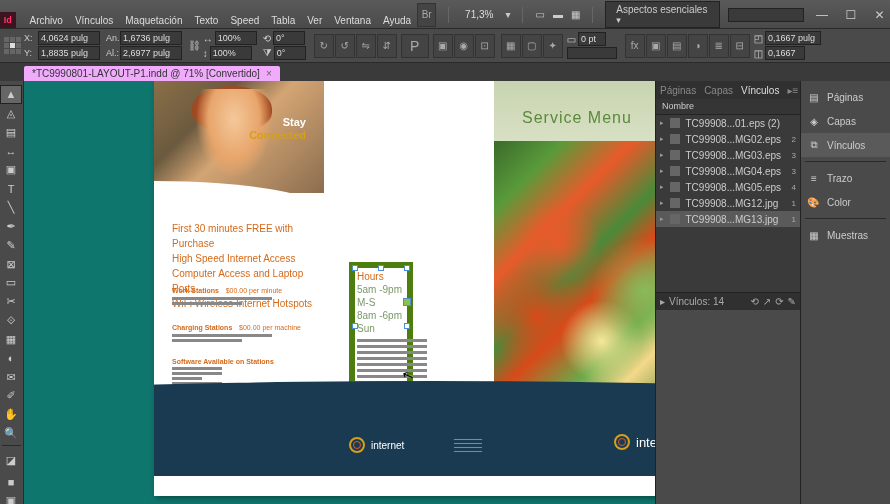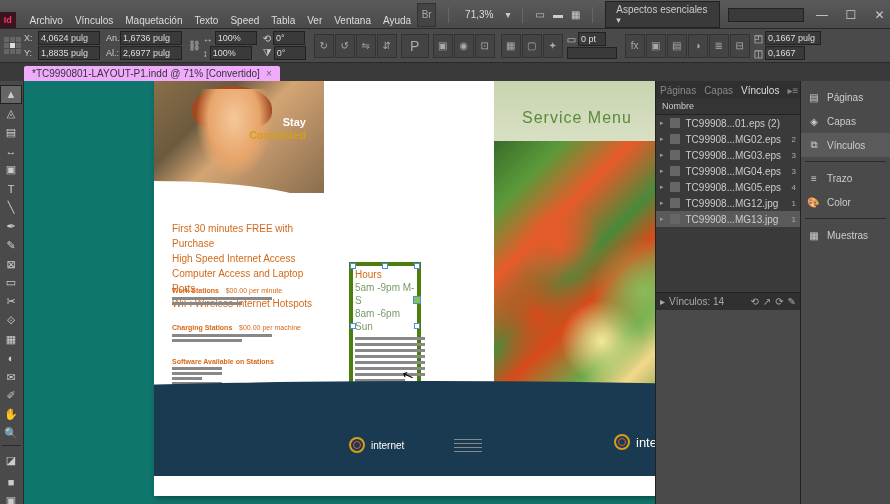--- a/index.html
+++ b/index.html
@@ -35,21 +35,21 @@
 .hair{position:absolute;left:38px;top:5px;width:80px;height:45px;background:radial-gradient(ellipse,#b85c2e 0%,#a04820 70%,transparent 85%);border-radius:50% 50% 40% 40%}
 .stay{position:absolute;right:18px;top:35px;color:#fff;font-size:11px;font-weight:bold}
 .connected{position:absolute;right:18px;top:48px;color:#d4a017;font-size:11px;font-weight:bold}
 .curve1{position:absolute;left:0;top:100px;width:170px;height:30px;background:#fff;border-radius:0 100% 0 0/0 100% 0 0}
 .features{position:absolute;left:18px;top:140px;font-size:7px;color:#d46a1a;line-height:1.5}
 .section-title{font-size:7px;color:#d46a1a;font-weight:bold}
 .gray-bar{height:3px;background:#888;margin:2px 0}
 .section2{position:absolute;left:18px;top:203px}
 .section3{position:absolute;left:18px;top:240px}
 .section4{position:absolute;left:18px;top:277px}
-.selected-frame{position:absolute;left:195px;top:181px;width:72px;height:128px;border:4px solid #4d7c0f}
+.selected-frame{position:absolute;left:195px;top:181px;width:64px;height:128px;border:6px solid #4d7c0f}
 .handle{position:absolute;width:6px;height:6px;background:#fff;border:1px solid #4a90d9}
 .h-tl{left:-3px;top:-3px}.h-tr{right:-3px;top:-3px}.h-bl{left:-3px;bottom:-3px}.h-br{right:-3px;bottom:-3px}
 .h-tm{left:50%;top:-3px;margin-left:-3px}.h-bm{left:50%;bottom:-3px;margin-left:-3px}
 .h-ml{left:-3px;top:50%;margin-top:-3px}.h-mr{right:-3px;top:50%;margin-top:-3px}
 .out-port{position:absolute;right:-4px;top:30px;width:8px;height:8px;background:#8bc34a;border:1px solid #4a90d9}
 .hours-text{font-size:6px;color:#7a9a6a;line-height:1.3;padding:2px}
 .hours-bars{margin-top:4px}
 .hours-bars .gray-bar{width:70px;margin:3px 0}
 .cursor-arrow{position:absolute;left:248px;top:286px;font-size:14px;color:#000;pointer-events:none;transform:rotate(-20deg)}
 .panel3{position:absolute;left:340px;top:0;width:215px;height:395px}

